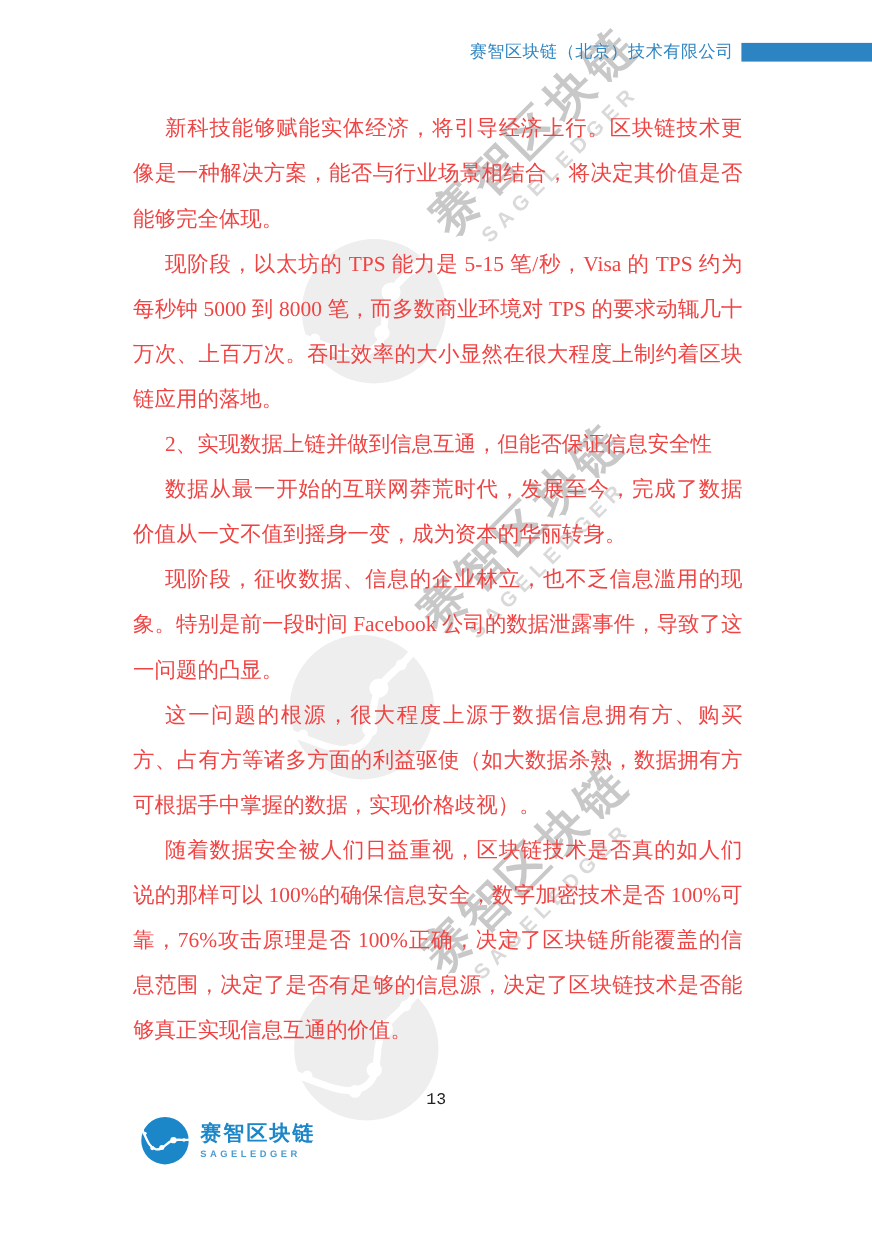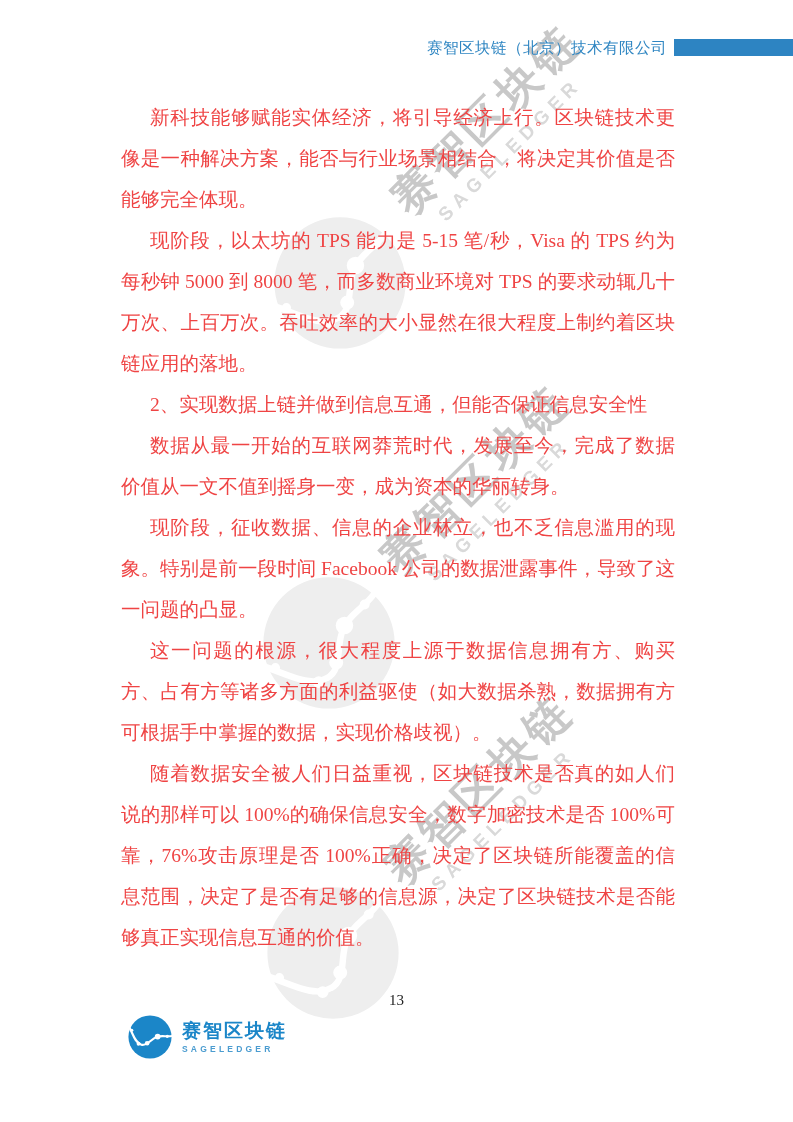--- a/index.html
+++ b/index.html
@@ -58,21 +58,21 @@
     z-index: 1;
     font-family: "Liberation Serif", "DejaVu Serif", serif;
     font-size: 19.5px; line-height: 41px; color: #ef4444;
     text-align: justify;
   }
   .content p { margin: 0; text-indent: 29px; }
 
   
   .page-number {
     position: absolute; left: 0; right: 0; top: 992px; text-align: center;
-    font-family: Liberation Serif, serif;
+    font-family: Liberation Mono, monospace;
     font-size: 15px; color: #222; z-index: 1;
   }
   .footer-logo {
     position: absolute; left: 127px; top: 1014px;
     display: flex; align-items: center; z-index: 1;
   }
   .logo-text { display: flex; flex-direction: column; margin-left: 9px; }
   .logo-cn {
     color: #1b86c8; font-size: 19px; font-weight: bold;
     letter-spacing: 2px; line-height: 1.15; white-space: nowrap;

